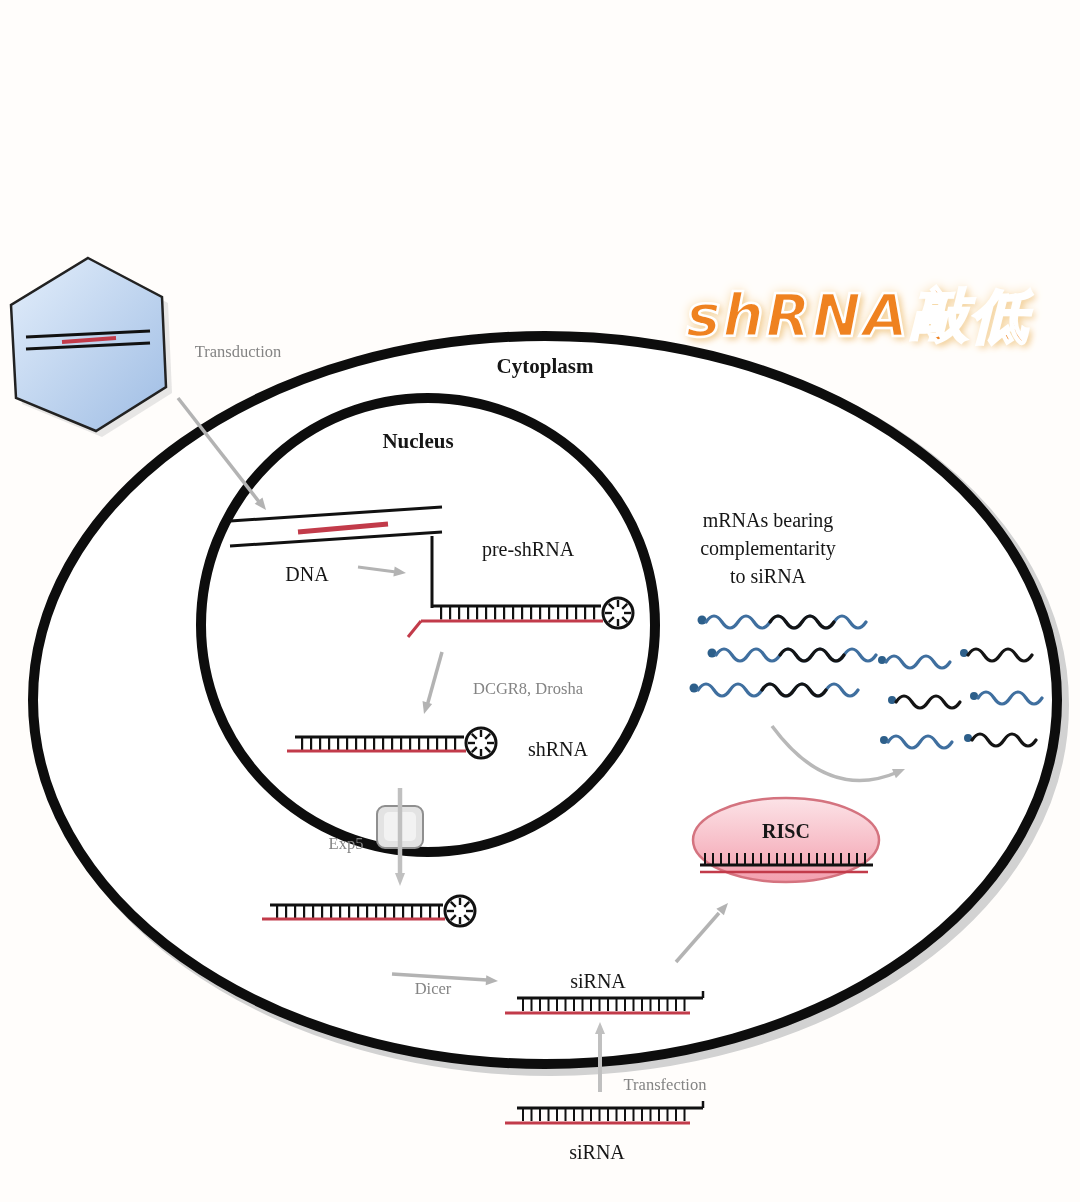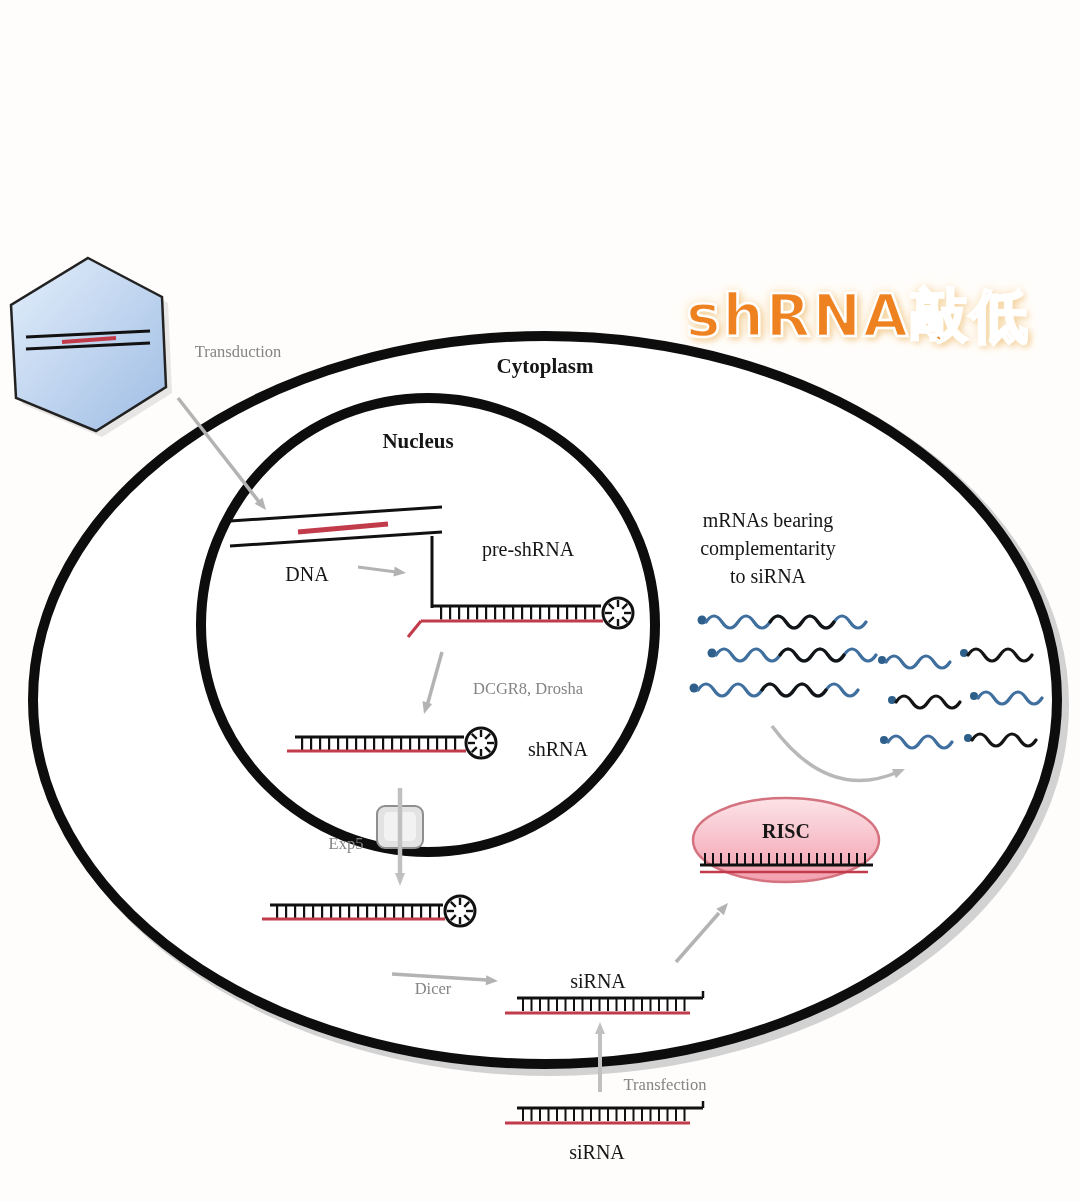--- a/index.html
+++ b/index.html
@@ -6,21 +6,21 @@
   .stage{position:relative;width:1080px;height:1202px;background:#fffdfb;overflow:hidden;
          font-family:"Liberation Serif","DejaVu Serif",serif;}
   svg{position:absolute;left:0;top:0;}
   .lbl{font-family:"Liberation Serif","DejaVu Serif",serif;fill:#161616;}
   .lbl-big{font-size:21px;font-weight:bold;}
   .lbl-mol{font-size:20px;}
   .lbl-gray{font-size:16.5px;fill:#848484;}
   .title-badge{
      position:absolute;left:686px;top:278px;width:390px;
      font-family:"DejaVu Sans","Liberation Sans",sans-serif;
-     font-size:58px;font-weight:800;letter-spacing:2px;
+     font-size:58px;font-weight:800;font-style:italic;letter-spacing:2px;
      color:#ef8220;
      -webkit-text-stroke:2.5px #ffffff;
      text-shadow:0 0 12px #f6d7a2, 0 0 3px #ffffff, 3px 3px 6px #f0c98e;
      white-space:nowrap;
   }
 </style>
 </head>
 <body>
 
 <div class="stage">

